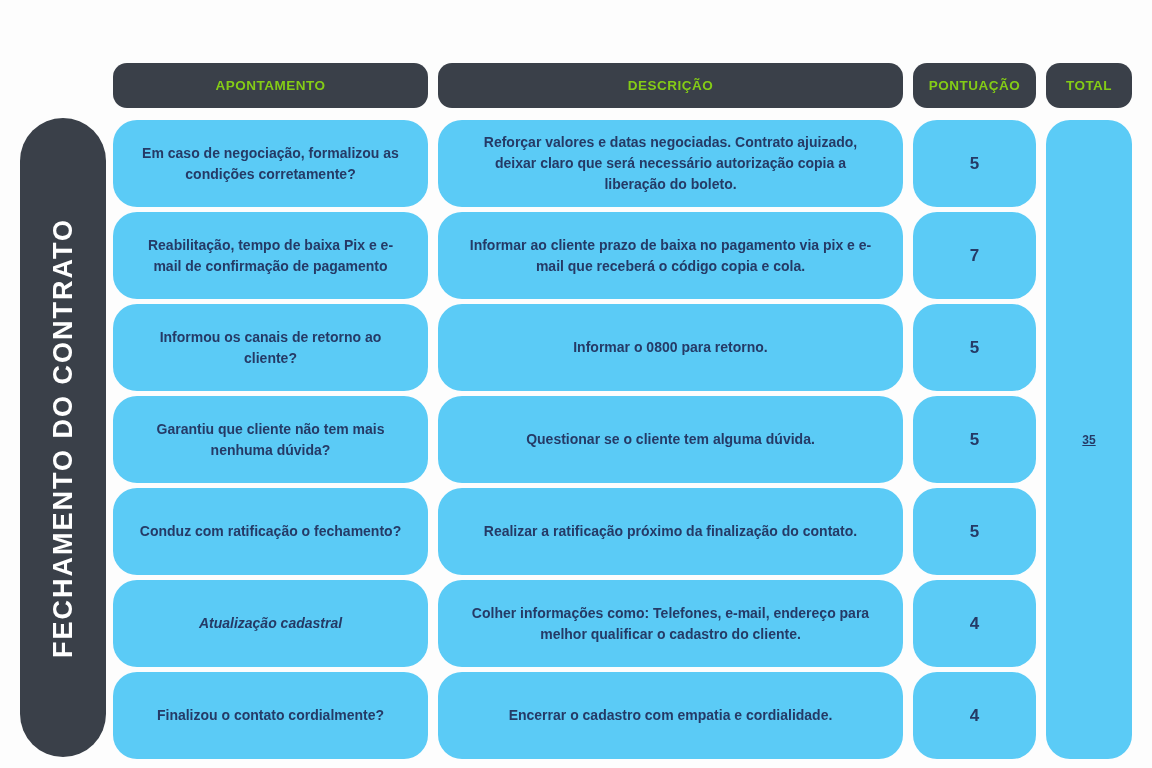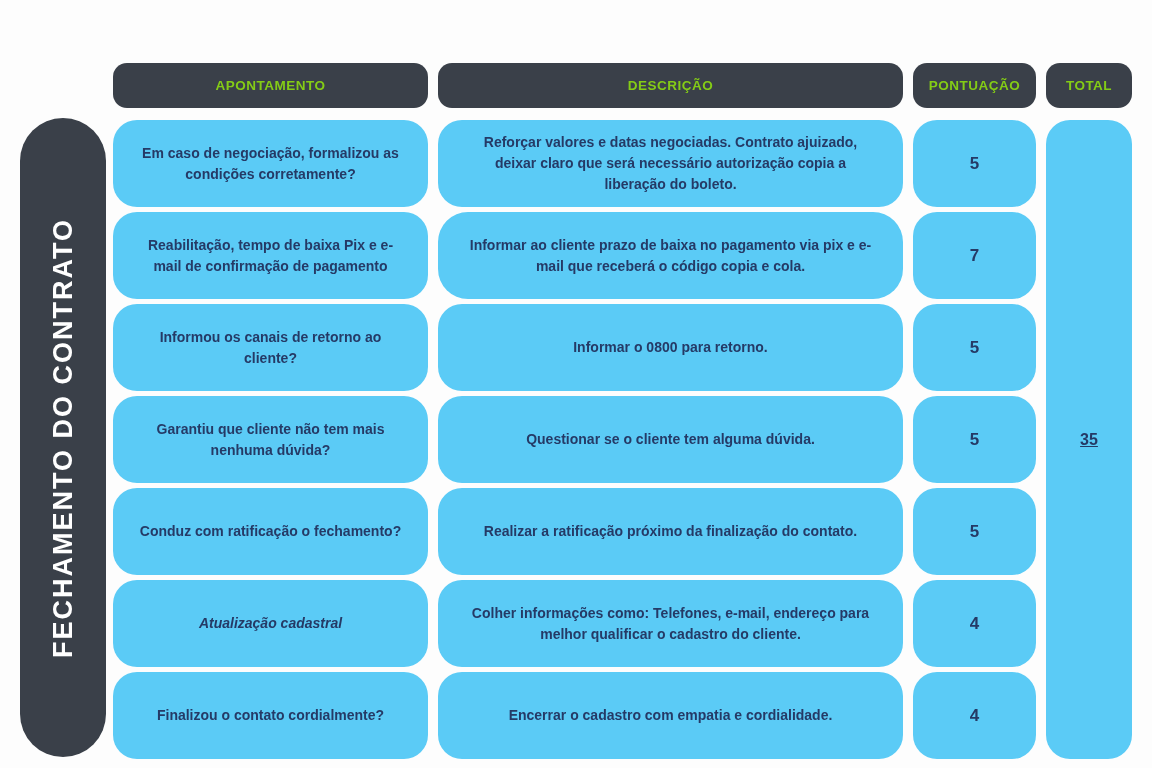--- a/index.html
+++ b/index.html
@@ -61,21 +61,21 @@
     color: #253a66;
     font-weight: bold;
     font-size: 14px;
     line-height: 1.5;
     padding: 8px 26px;
   }
   .cell.score { font-size: 17px; padding: 8px 10px; }
   .cell.total-cell {
     grid-column: 4;
     grid-row: 1 / span 7;
-    font-size: 16px;
+    font-size: 12px;
     padding: 8px 20px;
     text-decoration: underline;
   }
 </style>
 </head>
 <body>
 
 <div class="sidebar">
   <div class="sidebar-title">FECHAMENTO DO CONTRATO</div>
 </div>
@@ -86,21 +86,21 @@
   <div class="header-cell">PONTUAÇÃO</div>
   <div class="header-cell">TOTAL</div>
 </div>
 
 <div class="body-grid">
   <div class="cell total-cell">35</div>
 <div class="cell" style="grid-area: 1 / 1;">Em caso de negociação, formalizou as condições corretamente?</div>
     <div class="cell" style="grid-area: 1 / 2;">Reforçar valores e datas negociadas. Contrato ajuizado, deixar claro que será necessário autorização copia a liberação do boleto.</div>
     <div class="cell score" style="grid-area: 1 / 3;">5</div>
     <div class="cell" style="grid-area: 2 / 1;">Reabilitação, tempo de baixa Pix e e-mail de confirmação de pagamento</div>
-    <div class="cell" style="grid-area: 2 / 2; border-radius: 30px;">Informar ao cliente prazo de baixa no pagamento via pix e e-mail que receberá o código copia e cola.</div>
+    <div class="cell" style="grid-area: 2 / 2;">Informar ao cliente prazo de baixa no pagamento via pix e e-mail que receberá o código copia e cola.</div>
     <div class="cell score" style="grid-area: 2 / 3;">7</div>
     <div class="cell" style="grid-area: 3 / 1;">Informou os canais de retorno ao cliente?</div>
     <div class="cell" style="grid-area: 3 / 2;">Informar o 0800 para retorno.</div>
     <div class="cell score" style="grid-area: 3 / 3;">5</div>
     <div class="cell" style="grid-area: 4 / 1;">Garantiu que cliente não tem mais nenhuma dúvida?</div>
     <div class="cell" style="grid-area: 4 / 2; text-align: center;">Questionar se o cliente tem alguma dúvida.</div>
     <div class="cell score" style="grid-area: 4 / 3;">5</div>
     <div class="cell" style="grid-area: 5 / 1; border-radius: 24px;">Conduz com ratificação o fechamento?</div>
     <div class="cell" style="grid-area: 5 / 2;">Realizar a ratificação próximo da finalização do contato.</div>
     <div class="cell score" style="grid-area: 5 / 3;">5</div>

